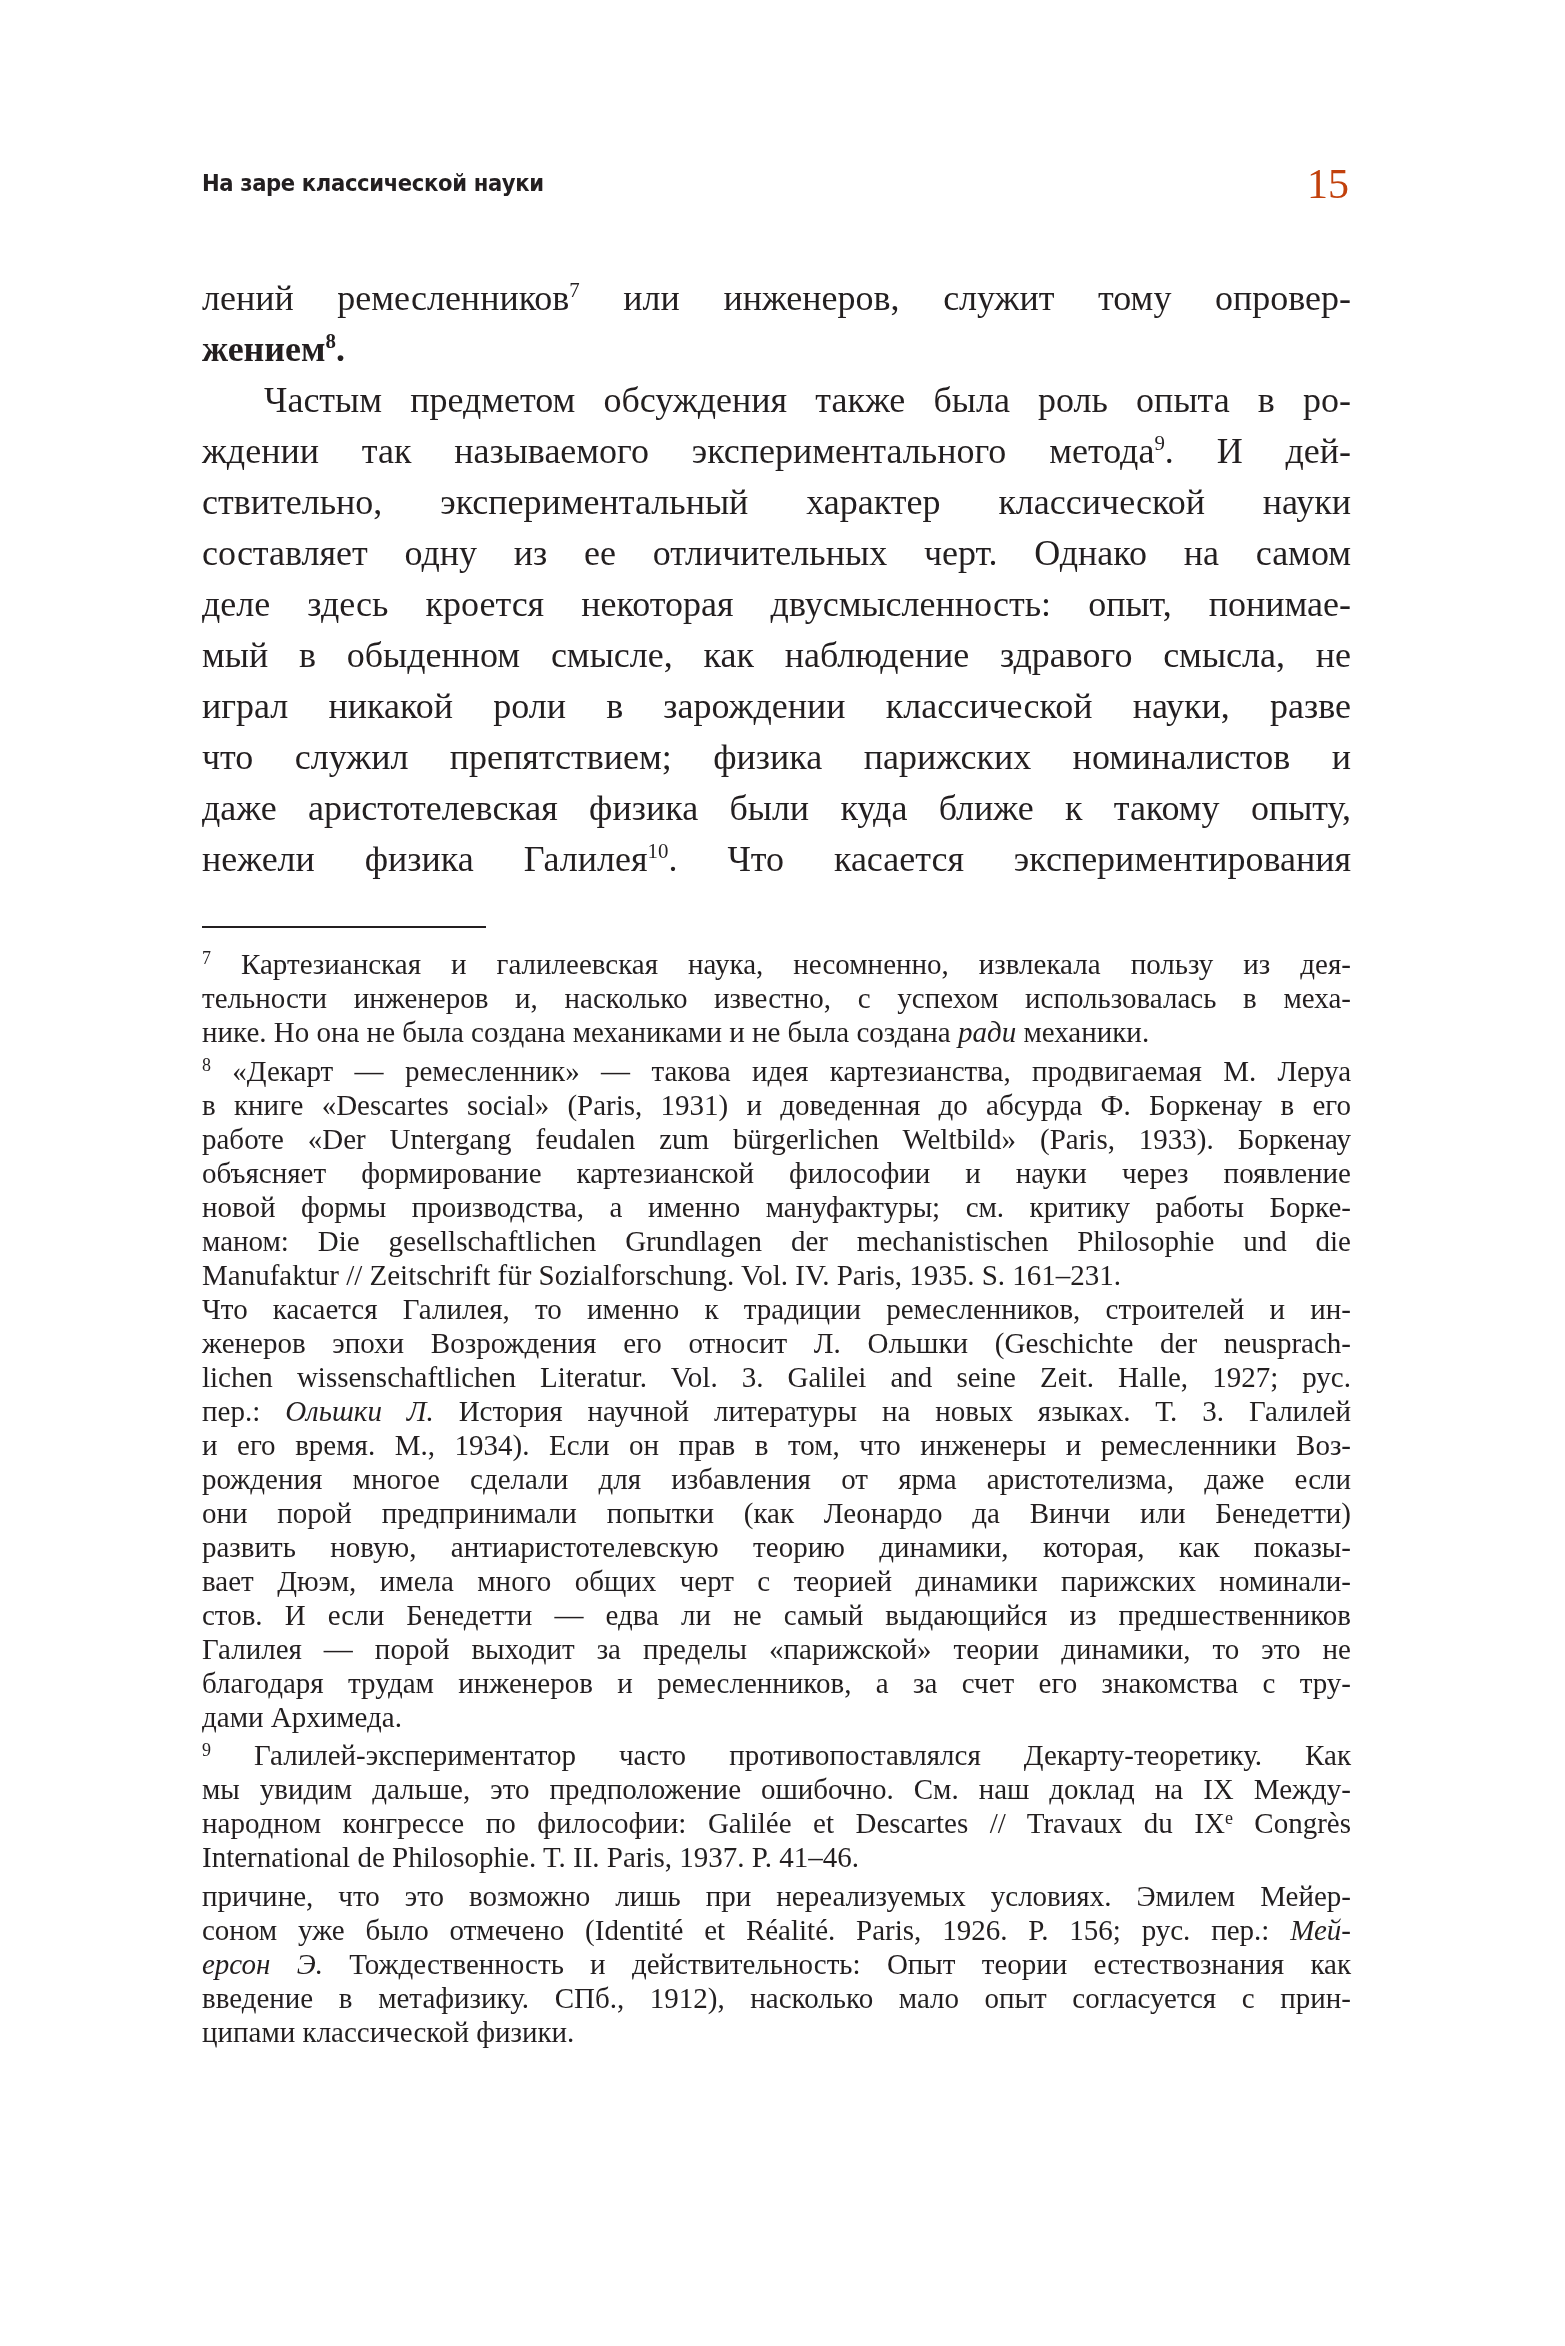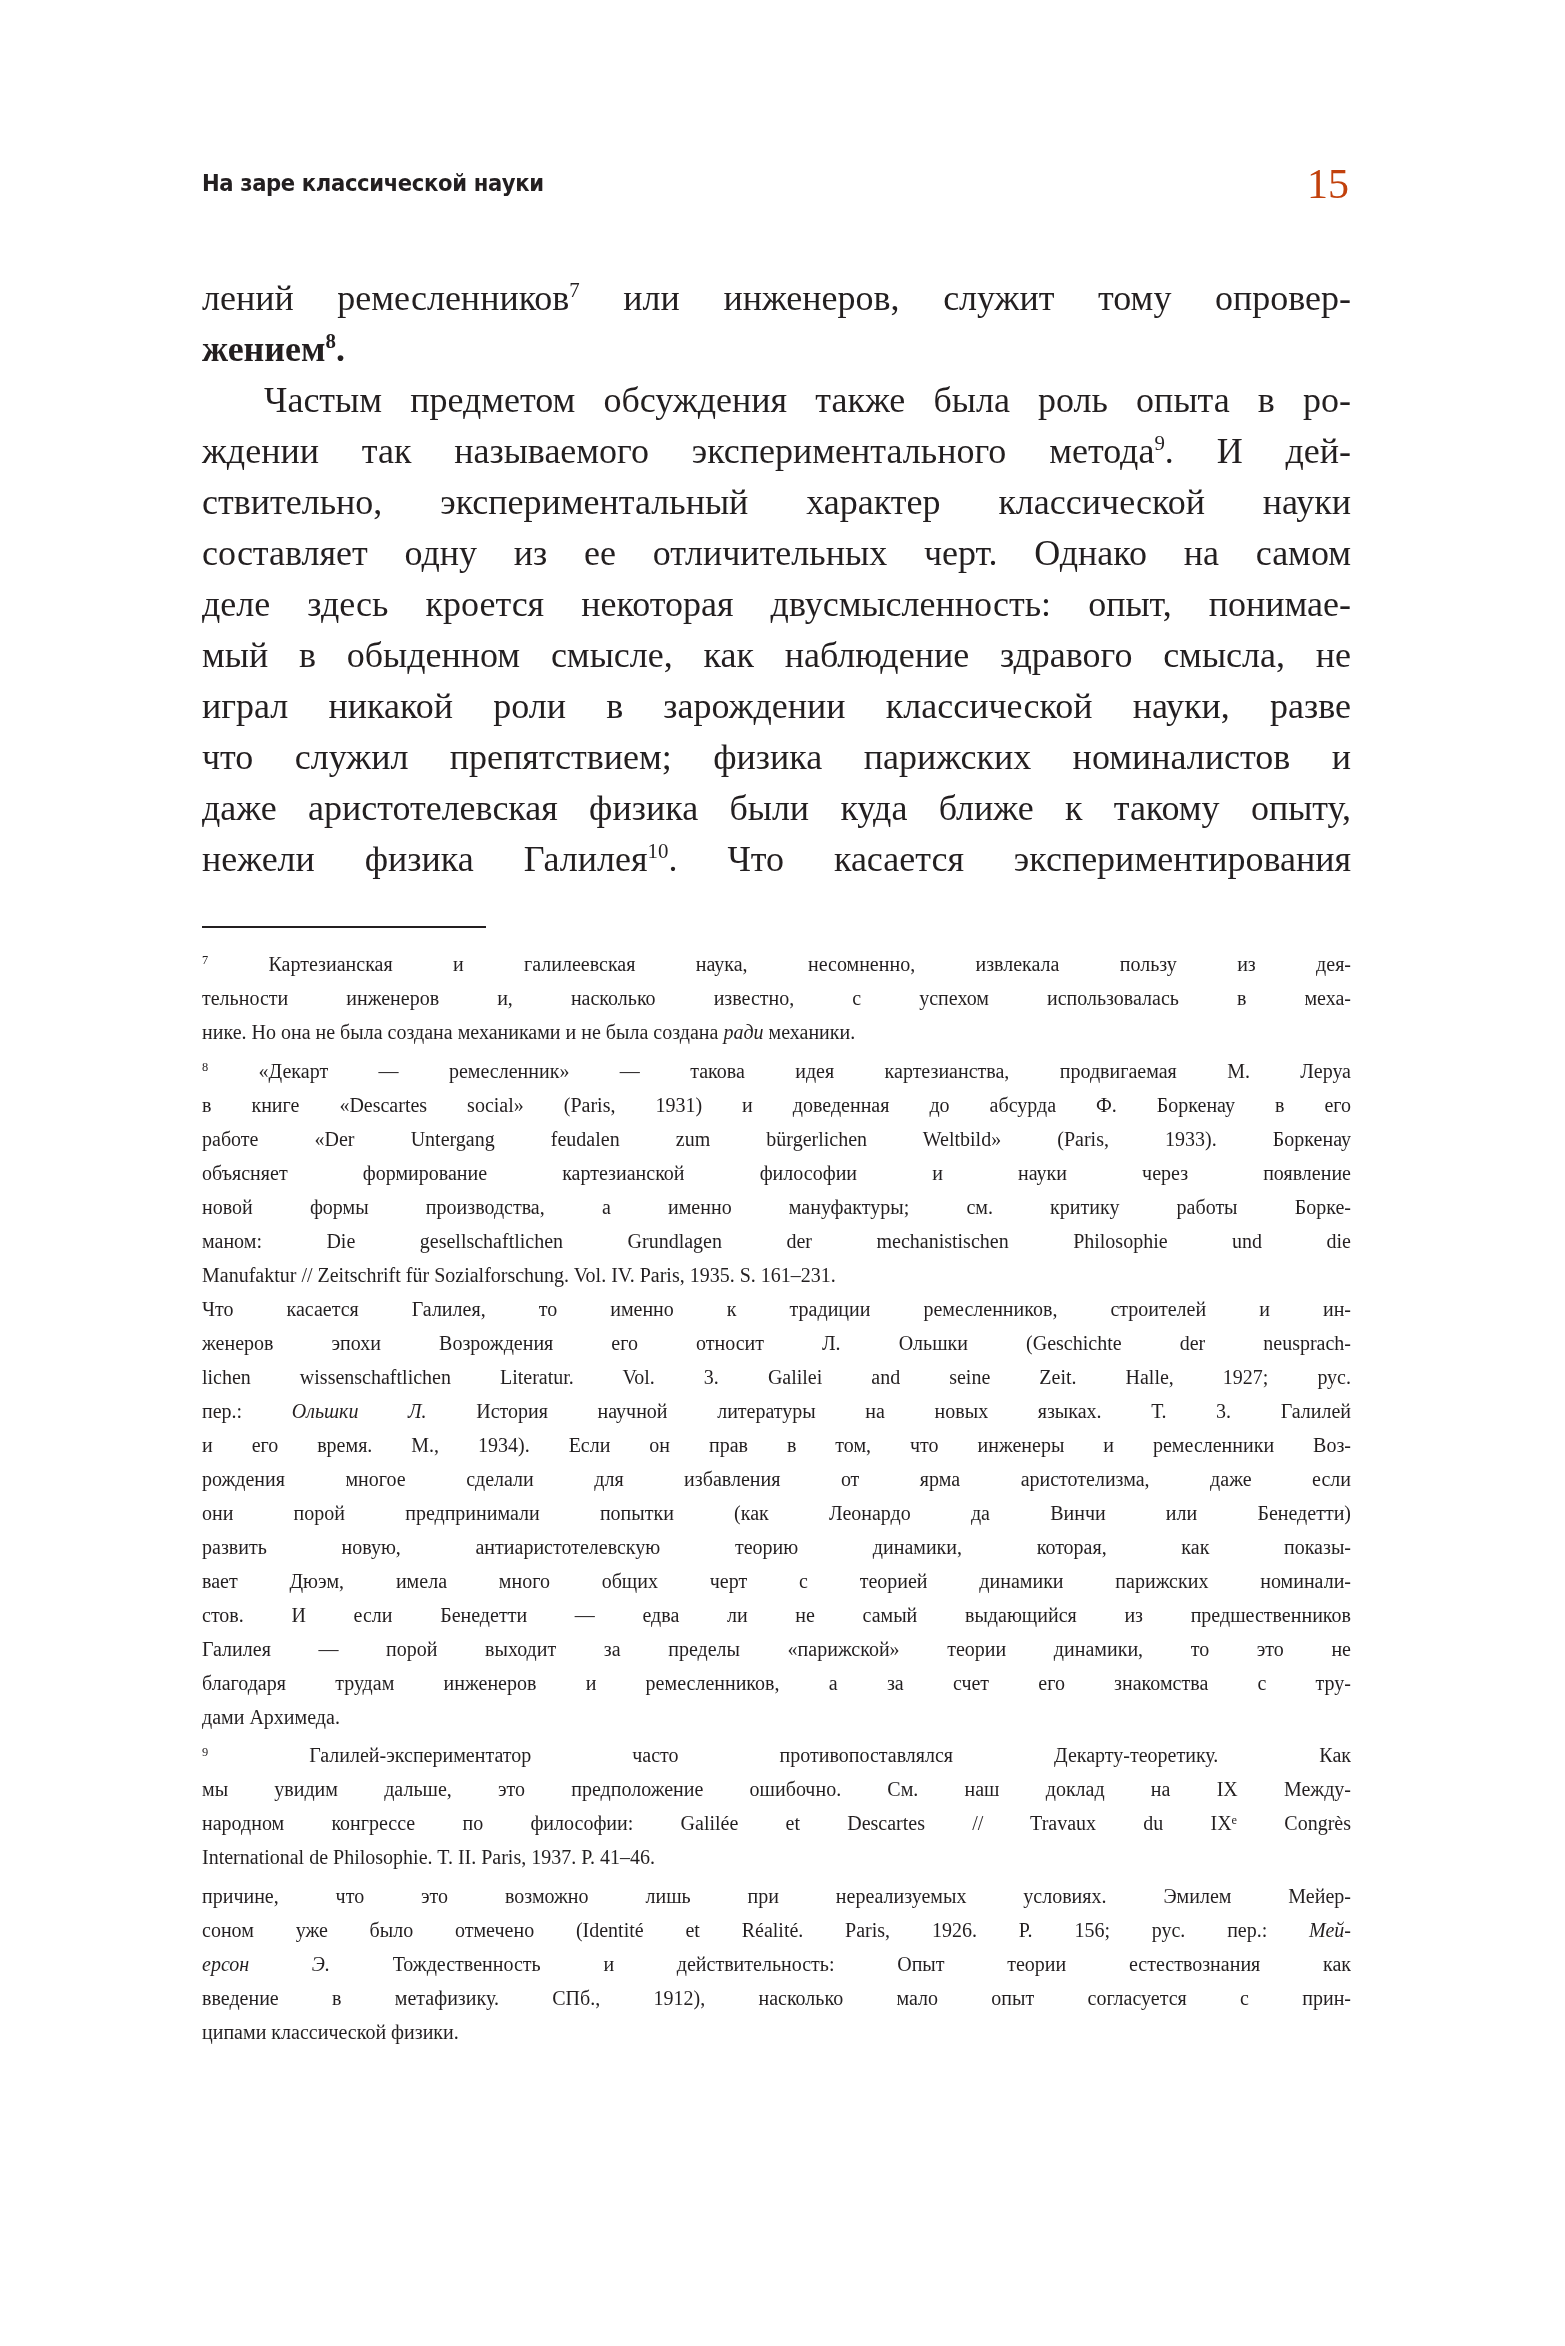--- a/index.html
+++ b/index.html
@@ -25,21 +25,21 @@
     text-align: justify; text-align-last: justify; overflow: visible;
   }
   .line.last { text-align-last: left; font-weight: bold; }
   .line.indent { padding-left: 62px; }
   sup { font-size: 0.58em; vertical-align: 0; position: relative; top: -0.62em; line-height: 0; }
   .rule {
     position: absolute; left: 202px; top: 910px; width: 284px; height: 1.9px; background: #231f20;
   }
   .footnotes {
     position: absolute; left: 202px; top: 931px; width: 1149px;
-    font-family: "Liberation Serif", serif; font-size: 20px; color: #231f20;
+    font-family: "Liberation Serif", serif; font-size: 29px; color: #231f20;
   }
   .fn { margin-bottom: 4.7px; }
   .fline {
     height: 34px; line-height: 34px; white-space: nowrap;
     text-align: justify; text-align-last: justify;
   }
   .fline.last { text-align-last: left; }
   .fn sup { font-size: 0.62em; top: -0.55em; }
   i { font-style: italic; }
 </style>

